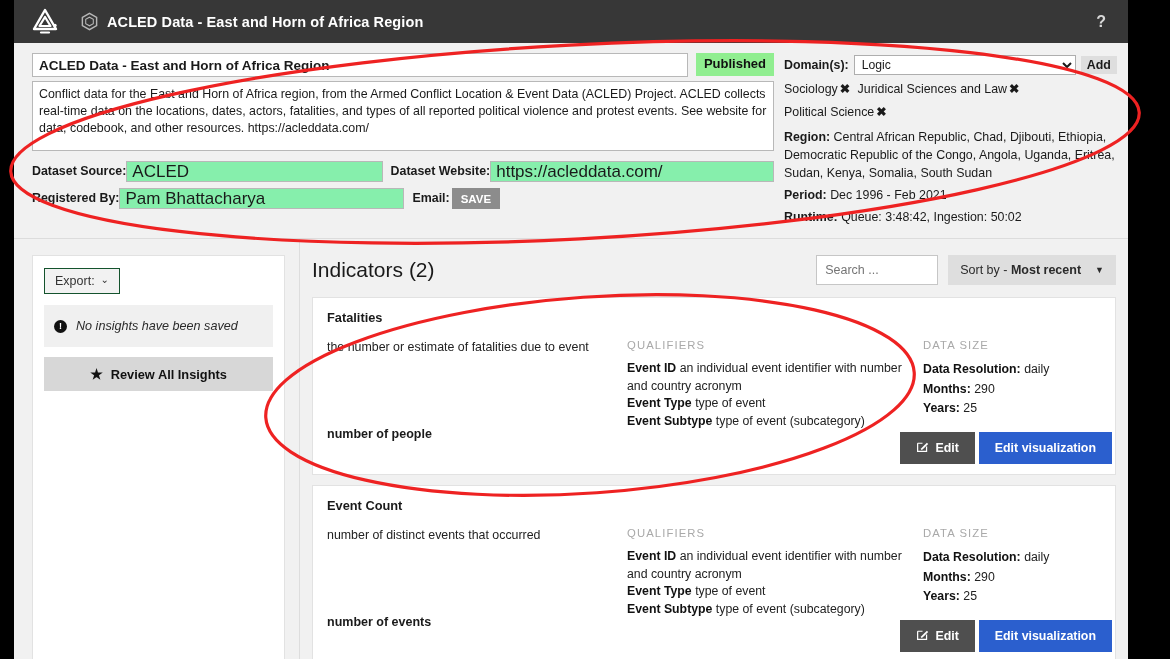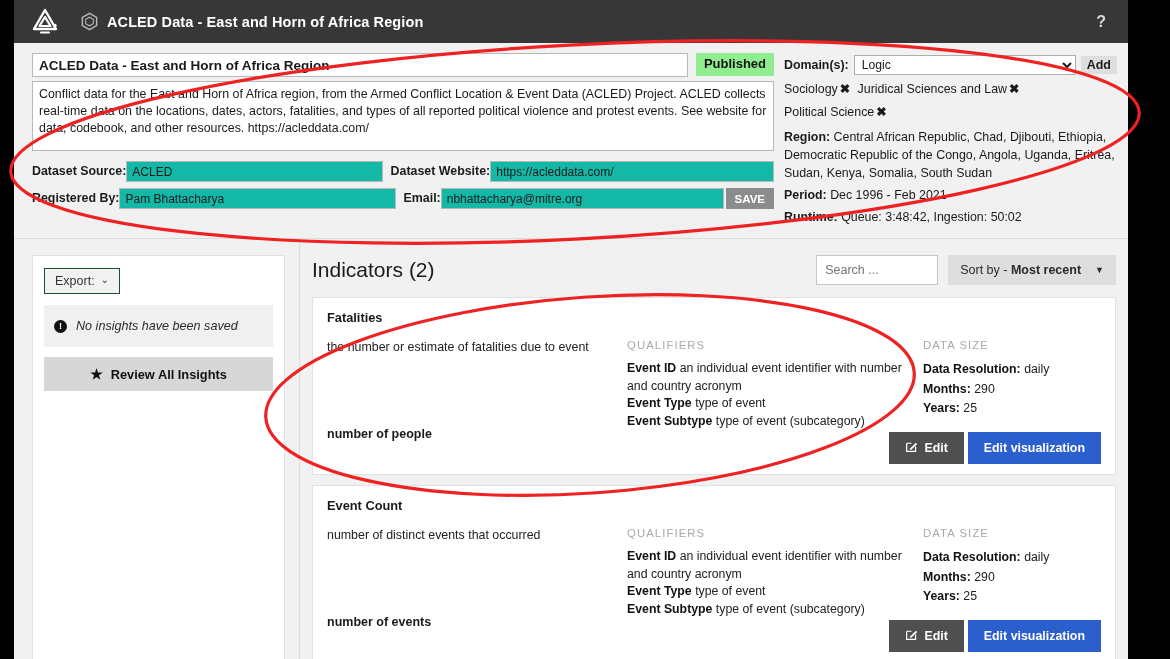--- a/index.html
+++ b/index.html
@@ -97,23 +97,23 @@
   .field-row { display: flex; align-items: flex-start; margin-top: 6px; }
   .field-label {
     font-size: 12.4px;
     font-weight: bold;
     color: #1a1a1a;
     white-space: nowrap;
     padding-top: 3px;
   }
   .field-input {
     border: 1px solid #b8b8b8;
-    background: #14b8a6;
-    font-family: "Liberation Sans", sans-serif;
-    font-size: 12px;
+    background: #86efac;
+    font-family: "Liberation Sans", sans-serif;
+    font-size: 17px;
     color: #1a1a1a;
     padding: 2px 5px;
     height: 21px;
     outline: none;
   }
   .w-src { width: 278px; }
   .w-site { width: 308px; }
   .w-reg { width: 285px; }
   .w-email { width: 292px; }
   .gap-l { margin-left: 8px; }
@@ -320,21 +320,21 @@
   .qual-line b { font-weight: bold; color: #111; }
   .size-line {
     font-size: 12.3px;
     line-height: 19.5px;
     color: #222;
   }
   .size-line b { font-weight: bold; color: #111; }
 
   .ind-actions {
     position: absolute;
-    right: 14px; bottom: 10px;
+    right: 3px; bottom: 10px;
     display: flex; gap: 4px;
   }
   .btn-edit {
     background: #4f4f4f;
     color: #fff;
     border: none;
     font-family: "Liberation Sans", sans-serif;
     font-size: 12.4px;
     font-weight: bold;
     padding: 8px 16px;
@@ -392,21 +392,20 @@
         <span class="field-label">Dataset Source:</span>
         <input class="field-input w-src" value="ACLED" style="">
         <span class="field-label gap-l">Dataset Website:</span>
         <input class="field-input w-site" value="https://acleddata.com/" style="">
       </div>
 
       <div class="field-row">
         <span class="field-label">Registered By:</span>
         <input class="field-input w-reg" value="Pam Bhattacharya" style="">
         <span class="field-label gap-l">Email:</span>
-        <input class="field-input w-email" value="nbhattacharya@mitre.org" style="">
         <button class="save-btn">SAVE</button>
       </div>
     </div>
 
     <div class="meta-right">
       <div class="dom-row">
         <span class="dom-label">Domain(s):</span>
         <select class="dom-select">
           <option>Logic</option>
         </select>

